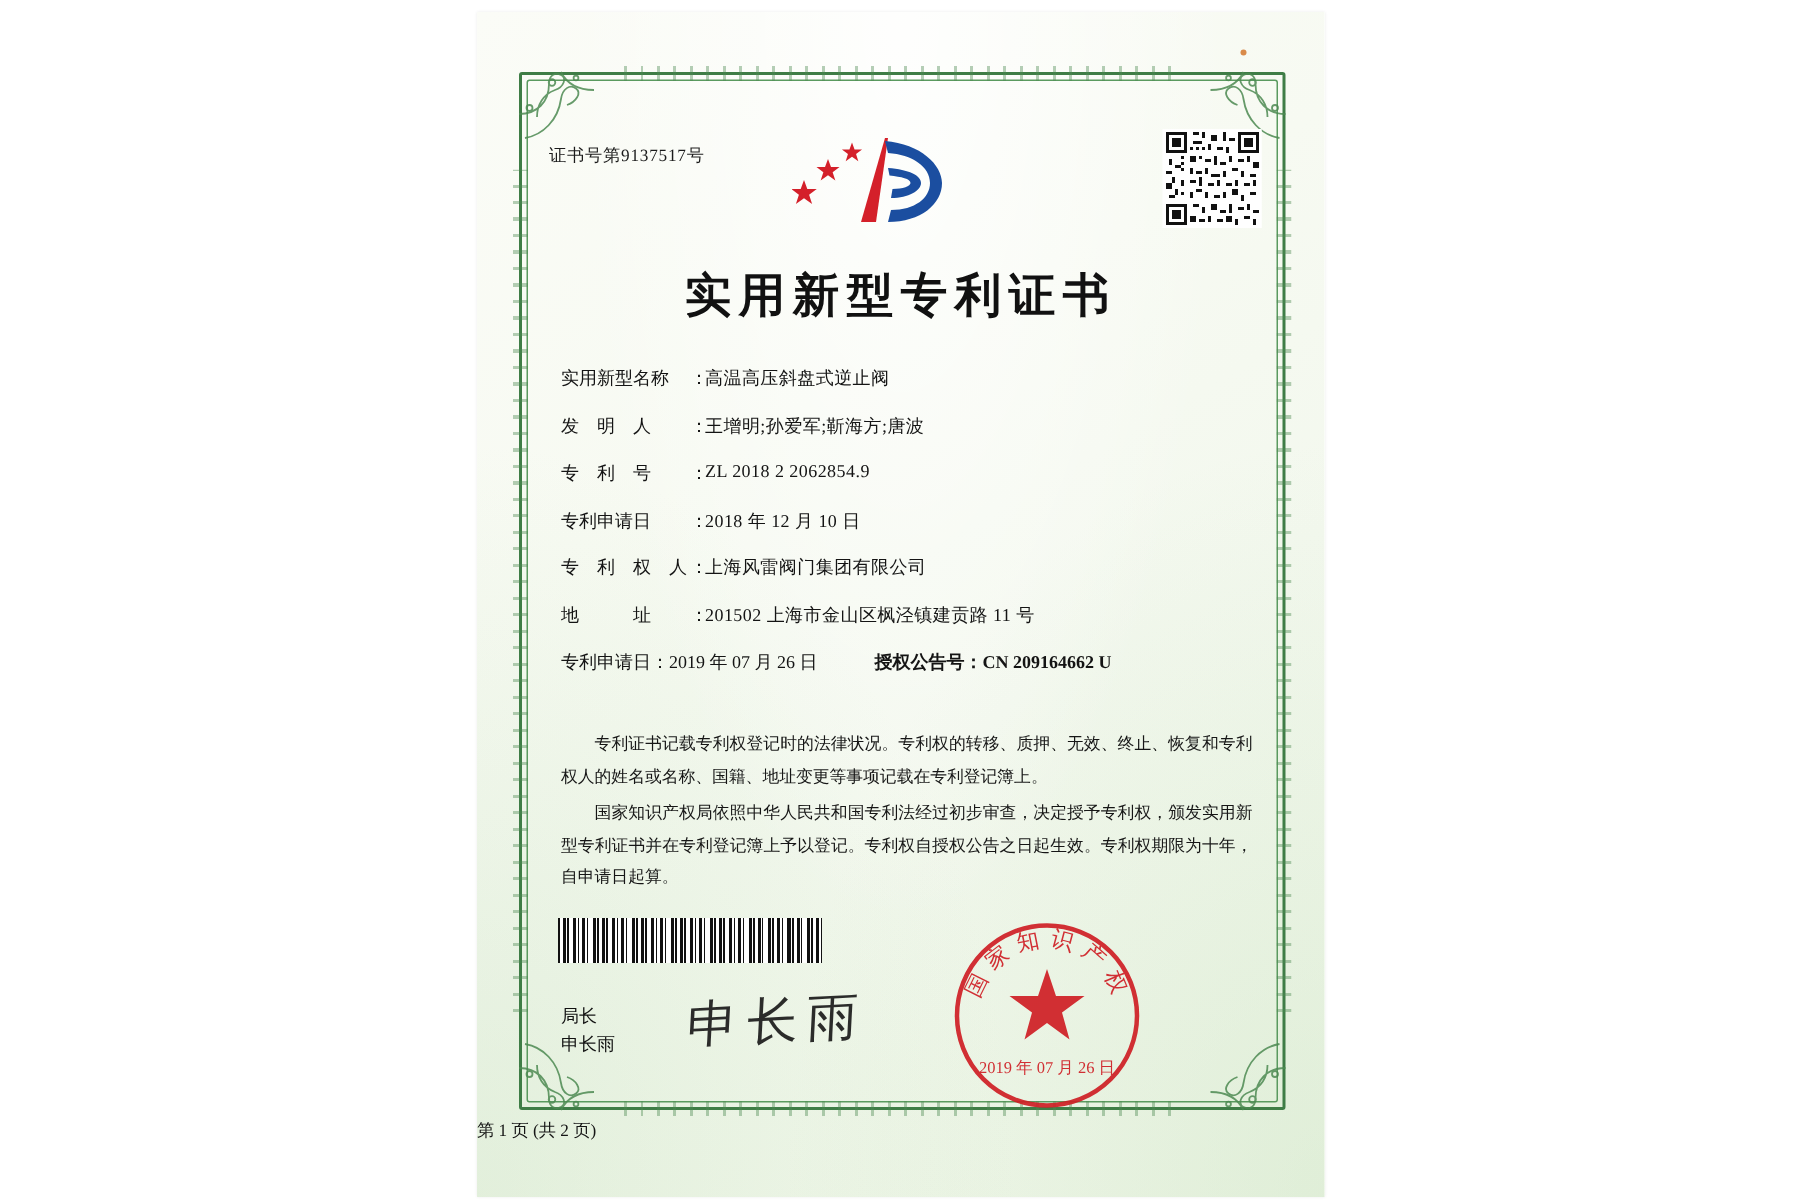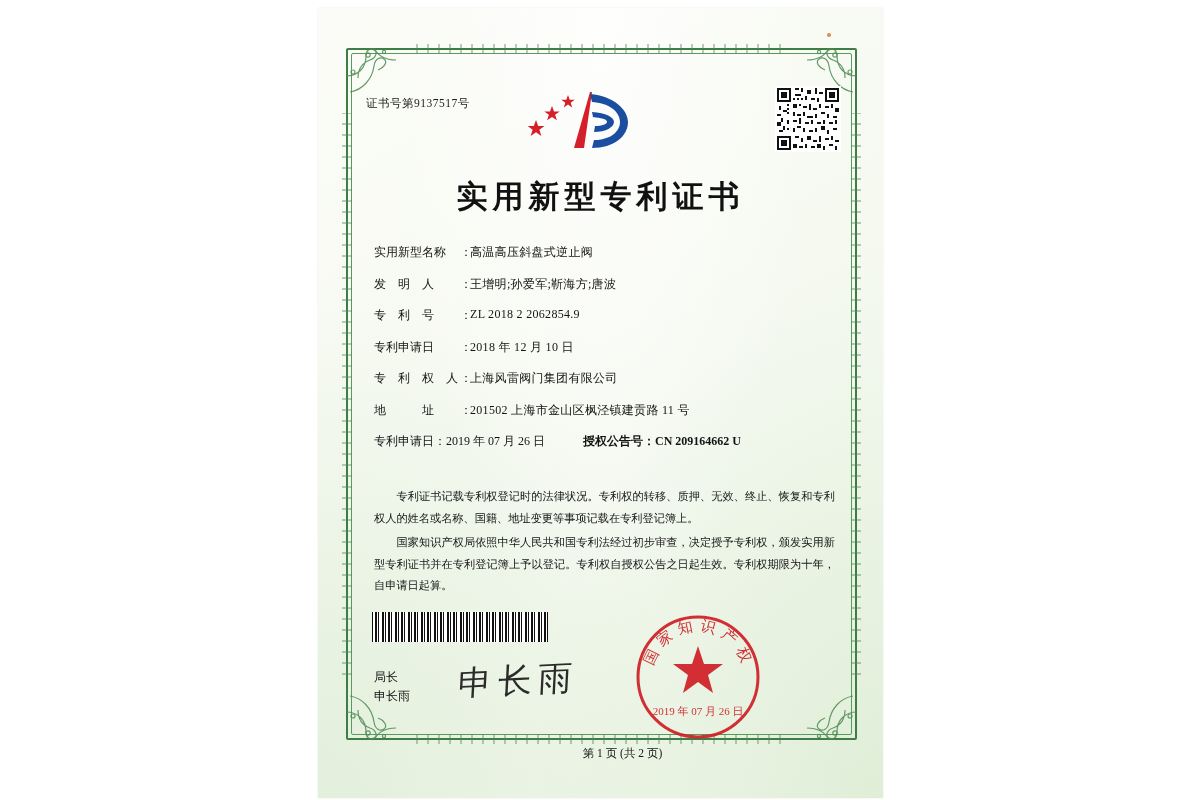--- a/index.html
+++ b/index.html
@@ -246,24 +246,22 @@
     height: 130px;
     opacity: .92;
   }
   .seal svg { width: 100%; height: 100%; display:block; }
 
   
   .page-no {
     position: absolute;
     left: 0; right: 0;
     top: 738px;
-    text-align: center;
     font-size: 11.5px;
     color: #151515;
-    padding-left: 44px;
   }
   .footnote {
     position: absolute;
     left: 0; right: 0;
     top: 766px;
     text-align: center;
     font-size: 11.5px;
     color: #151515;
     letter-spacing: 1px;
   }

